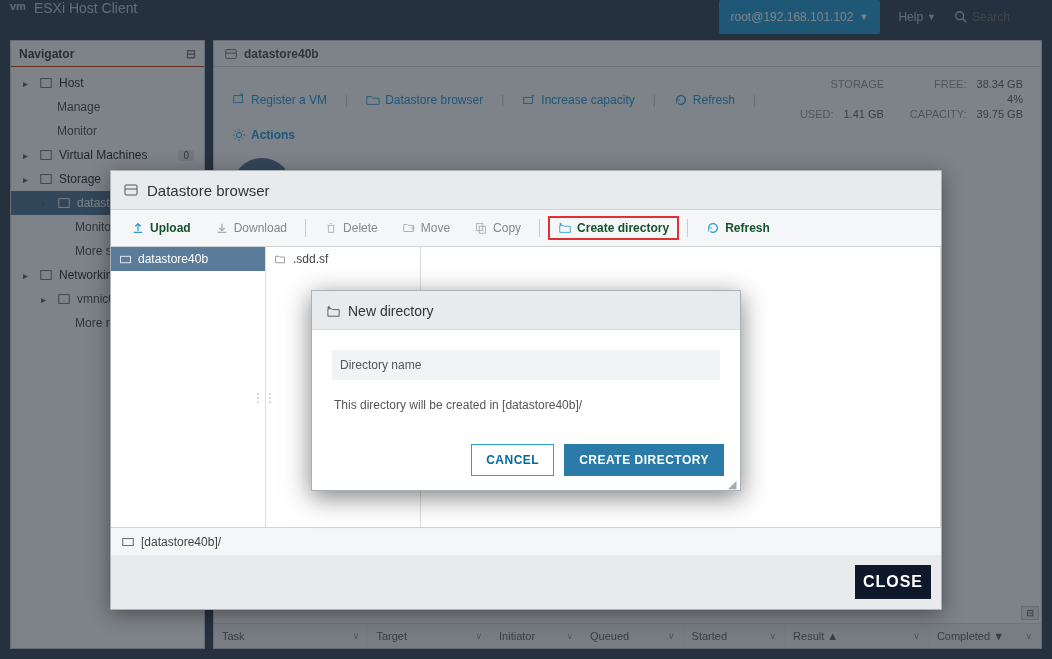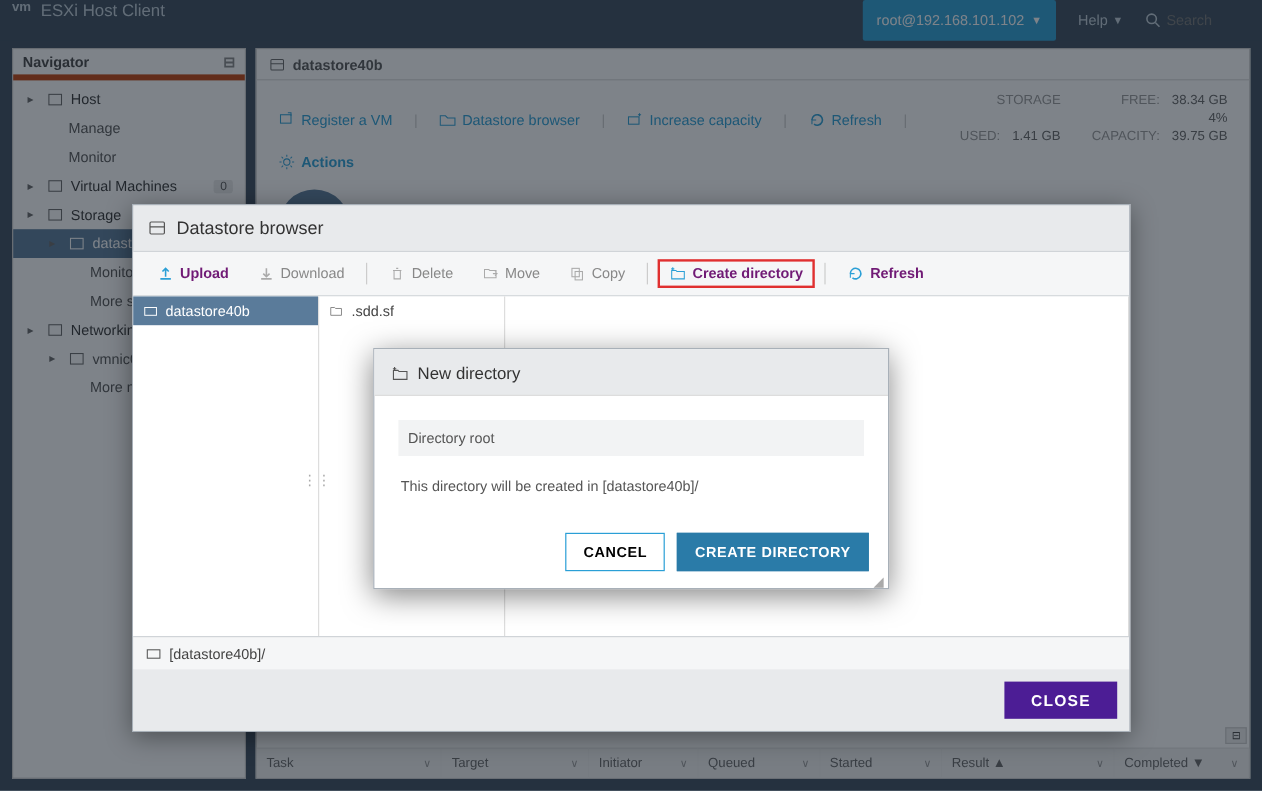--- a/index.html
+++ b/index.html
@@ -16,21 +16,21 @@
 .topbar .help .caret { margin-left:4px; font-size:9px; }
 .topbar .search { display:flex; align-items:center; }
 .topbar .search svg { width:14px; height:14px; margin-right:4px; fill:#c0cdd8; }
 .topbar .search input { background:transparent; border:none; color:#7dd3fc; font-size:12px; width:70px; outline:none; }
 
 
 .main { position:absolute; top:40px; left:10px; right:10px; bottom:10px; display:flex; gap:8px; }
 
 
 .navigator { width:195px; background:#fff; border:1px solid #ccc; display:flex; flex-direction:column; }
-.nav-header { height:26px; border-bottom:5px solid #c2410c; display:flex; align-items:center; padding:0 8px; font-weight:bold; color:#444; }
+.nav-header { height:26px; border-bottom:1px solid #c2410c; display:flex; align-items:center; padding:0 8px; font-weight:bold; color:#444; }
 .nav-header .collapse { margin-left:auto; color:#888; cursor:pointer; }
 .nav-tree { padding:4px 0; }
 .nav-item { padding:5px 10px 5px 28px; display:flex; align-items:center; cursor:pointer; position:relative; color:#333; }
 .nav-item.lvl0 { padding-left:28px; }
 .nav-item.lvl1 { padding-left:46px; color:#555; }
 .nav-item.lvl2 { padding-left:64px; color:#555; }
 .nav-item .chev { position:absolute; left:12px; font-size:10px; color:#666; }
 .nav-item.lvl1 .chev { left:30px; }
 .nav-item .ico { width:14px; height:14px; margin-right:6px; display:inline-block; }
 .nav-item.active { background:#5a7b9a; color:#fff; }
@@ -64,49 +64,49 @@
 
 .overlay { position:absolute; inset:0; background:rgba(20,30,40,0.55); }
 
 
 .dlg-browser { position:absolute; top:170px; left:110px; width:832px; height:440px; background:#e8eaec; border:1px solid #a8b0b8; box-shadow:0 4px 20px rgba(0,0,0,0.4); display:flex; flex-direction:column; }
 .dlg-title { height:38px; display:flex; align-items:center; padding:0 12px; font-size:15px; color:#333; }
 .dlg-title .ico { width:16px; height:16px; margin-right:8px; }
 .dlg-toolbar { height:38px; border-top:1px solid #d0d4d8; border-bottom:1px solid #d0d4d8; background:#f5f6f7; display:flex; align-items:center; padding:0 10px; gap:4px; }
 .dlg-toolbar .btn { padding:5px 10px; display:flex; align-items:center; color:#888; cursor:pointer; font-size:12px; }
 .dlg-toolbar .btn .ico { width:14px; height:14px; margin-right:5px; }
-.dlg-toolbar .btn.enabled { color:#701a75; font-weight:bold; }
+.dlg-toolbar .btn.enabled { color:#14532d; font-weight:bold; }
 .dlg-toolbar .btn.highlight { border:2px solid #e03030; padding:3px 8px; }
 .dlg-toolbar .vsep { width:1px; height:18px; background:#ccc; margin:0 4px; }
 .dlg-body { flex:1; display:flex; background:#fff; }
 .dlg-col { border-right:1px solid #ddd; display:flex; flex-direction:column; position:relative; }
 .dlg-col.c1{width:155px; background:#fff;}
 .dlg-col.c2{width:155px;}
 .dlg-col.c3{flex:1;}
 .dlg-col .row { padding:5px 8px; display:flex; align-items:center; cursor:pointer; font-size:12px;}
 .dlg-col .row .ico { width:13px; height:13px; margin-right:6px; }
 .dlg-col .row.sel { background:#5a7b9a; color:#fff; }
 .dlg-col .handle{ position:absolute; right:-3px; top:50%; width:8px; height:22px; display:flex; align-items:center; justify-content:center; color:#aaa; cursor:col-resize; font-size:12px;}
 .dlg-path { height:28px; border-top:1px solid #d0d4d8; display:flex; align-items:center; padding:0 10px; color:#444; background:#f5f6f7; }
 .dlg-path .ico { width:14px; height:14px; margin-right:6px; }
 .dlg-footer { padding:10px; display:flex; justify-content:flex-end; background:#e8eaec; }
-.dlg-footer .close { background:#4c1d95; color:#fff; padding:8px 22px; font-size:13px; letter-spacing:1px; border:none; cursor:pointer; font-weight:bold; }
+.dlg-footer .close { background:#0f172a; color:#fff; padding:8px 8px; font-size:16px; letter-spacing:1px; border:none; cursor:pointer; font-weight:bold; }
 
 
 .modal-newdir { position:absolute; top:290px; left:311px; width:430px; background:#fff; border:1px solid #a8b0b8; box-shadow:0 6px 24px rgba(0,0,0,0.5); }
 .modal-newdir .mtitle { padding:12px 14px 10px 14px; font-size:14px; color:#333; display:flex; align-items:center; background:#e8eaec; border-bottom:1px solid #ddd;}
 .modal-newdir .mtitle .ico { width:15px; height:15px; margin-right:7px; }
 .modal-newdir .mbody { padding:14px 20px 18px 20px; }
 .modal-newdir .field { display:flex; align-items:center; background:#f2f3f4; padding:8px 8px; margin:6px 0 14px 0; }
 .modal-newdir .field label { width:195px; font-size:12px; color:#555; }
 .modal-newdir .field input { flex:1; border:2px solid #2a9fd6; padding:4px 6px; font-size:12px; outline:none; }
 .modal-newdir .info { font-size:12px; color:#555; padding:4px 2px 14px 2px; }
 .modal-newdir .mfooter { padding:0 16px 14px 16px; display:flex; justify-content:flex-end; gap:10px; }
 .modal-newdir .mfooter button { padding:8px 14px; font-size:12px; font-weight:bold; letter-spacing:0.5px; cursor:pointer; }
-.modal-newdir .mfooter .cancel { background:#fff; border:1px solid #2a9fd6; color:#000000; }
+.modal-newdir .mfooter .cancel { background:#fff; border:1px solid #2a9fd6; color:#0369a1; }
 .modal-newdir .mfooter .create { background:#2a7ba8; border:1px solid #2a7ba8; color:#fff; }
 .resize-grip{ position:absolute; right:2px; bottom:2px; width:10px; height:10px; color:#aaa; font-size:11px; cursor:nwse-resize;}
 
 svg { display:block; }
 </style>
 </head>
 <body>
 
 <div class="topbar">
   <span class="logo">vm</span>
@@ -415,21 +415,21 @@
 <div class="modal-newdir">
   <div class="mtitle">
     <svg class="ico" viewBox="0 0 16 16">
         <path d="M2 5 h4 l1 1 h7 v7 h-12 z" fill="none" stroke="#555"></path>
         <path d="M3 2 v3 M1.5 3.5 h3" stroke="#555"></path>
       </svg>
     <span>New directory</span>
   </div>
   <div class="mbody">
     <div class="field">
-      <label>Directory root</label>
+      <label>Directory name</label>
     </div>
     <div class="info">This directory will be created in [datastore40b]/</div>
   </div>
   <div class="mfooter">
     <button class="cancel">CANCEL</button>
     <button class="create">CREATE DIRECTORY</button>
   </div>
   <span class="resize-grip">◢</span>
 </div>
 

